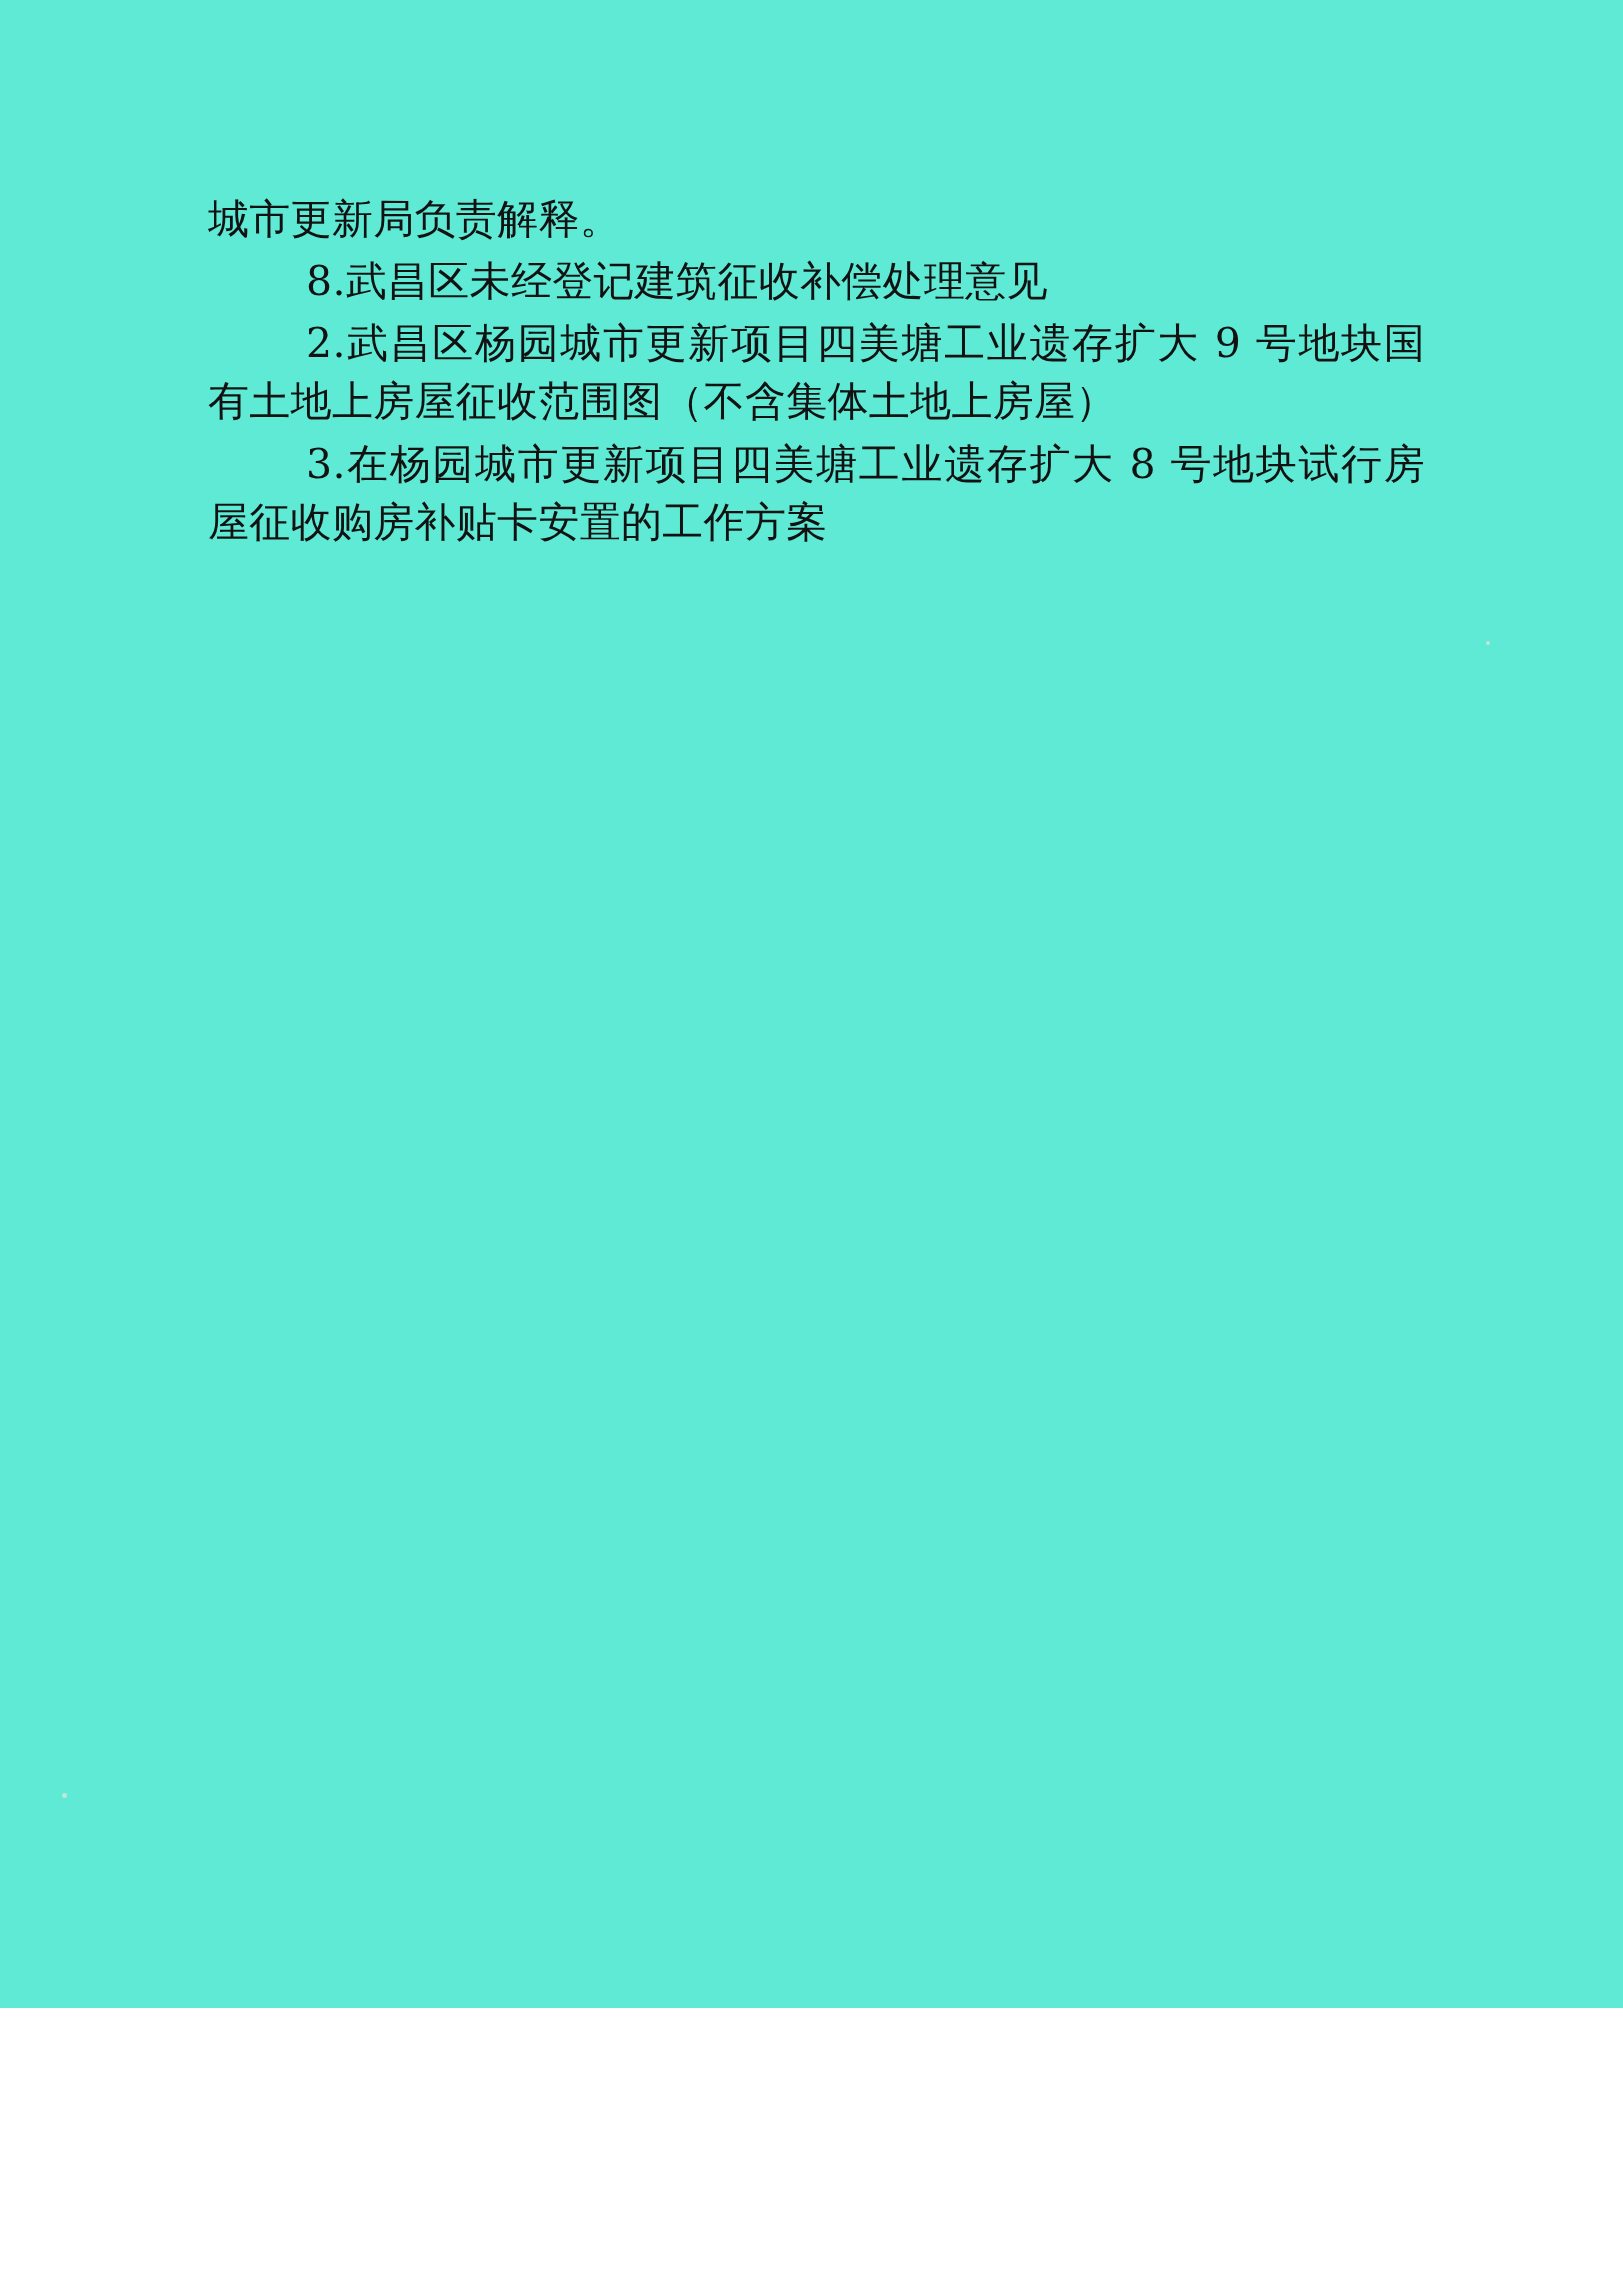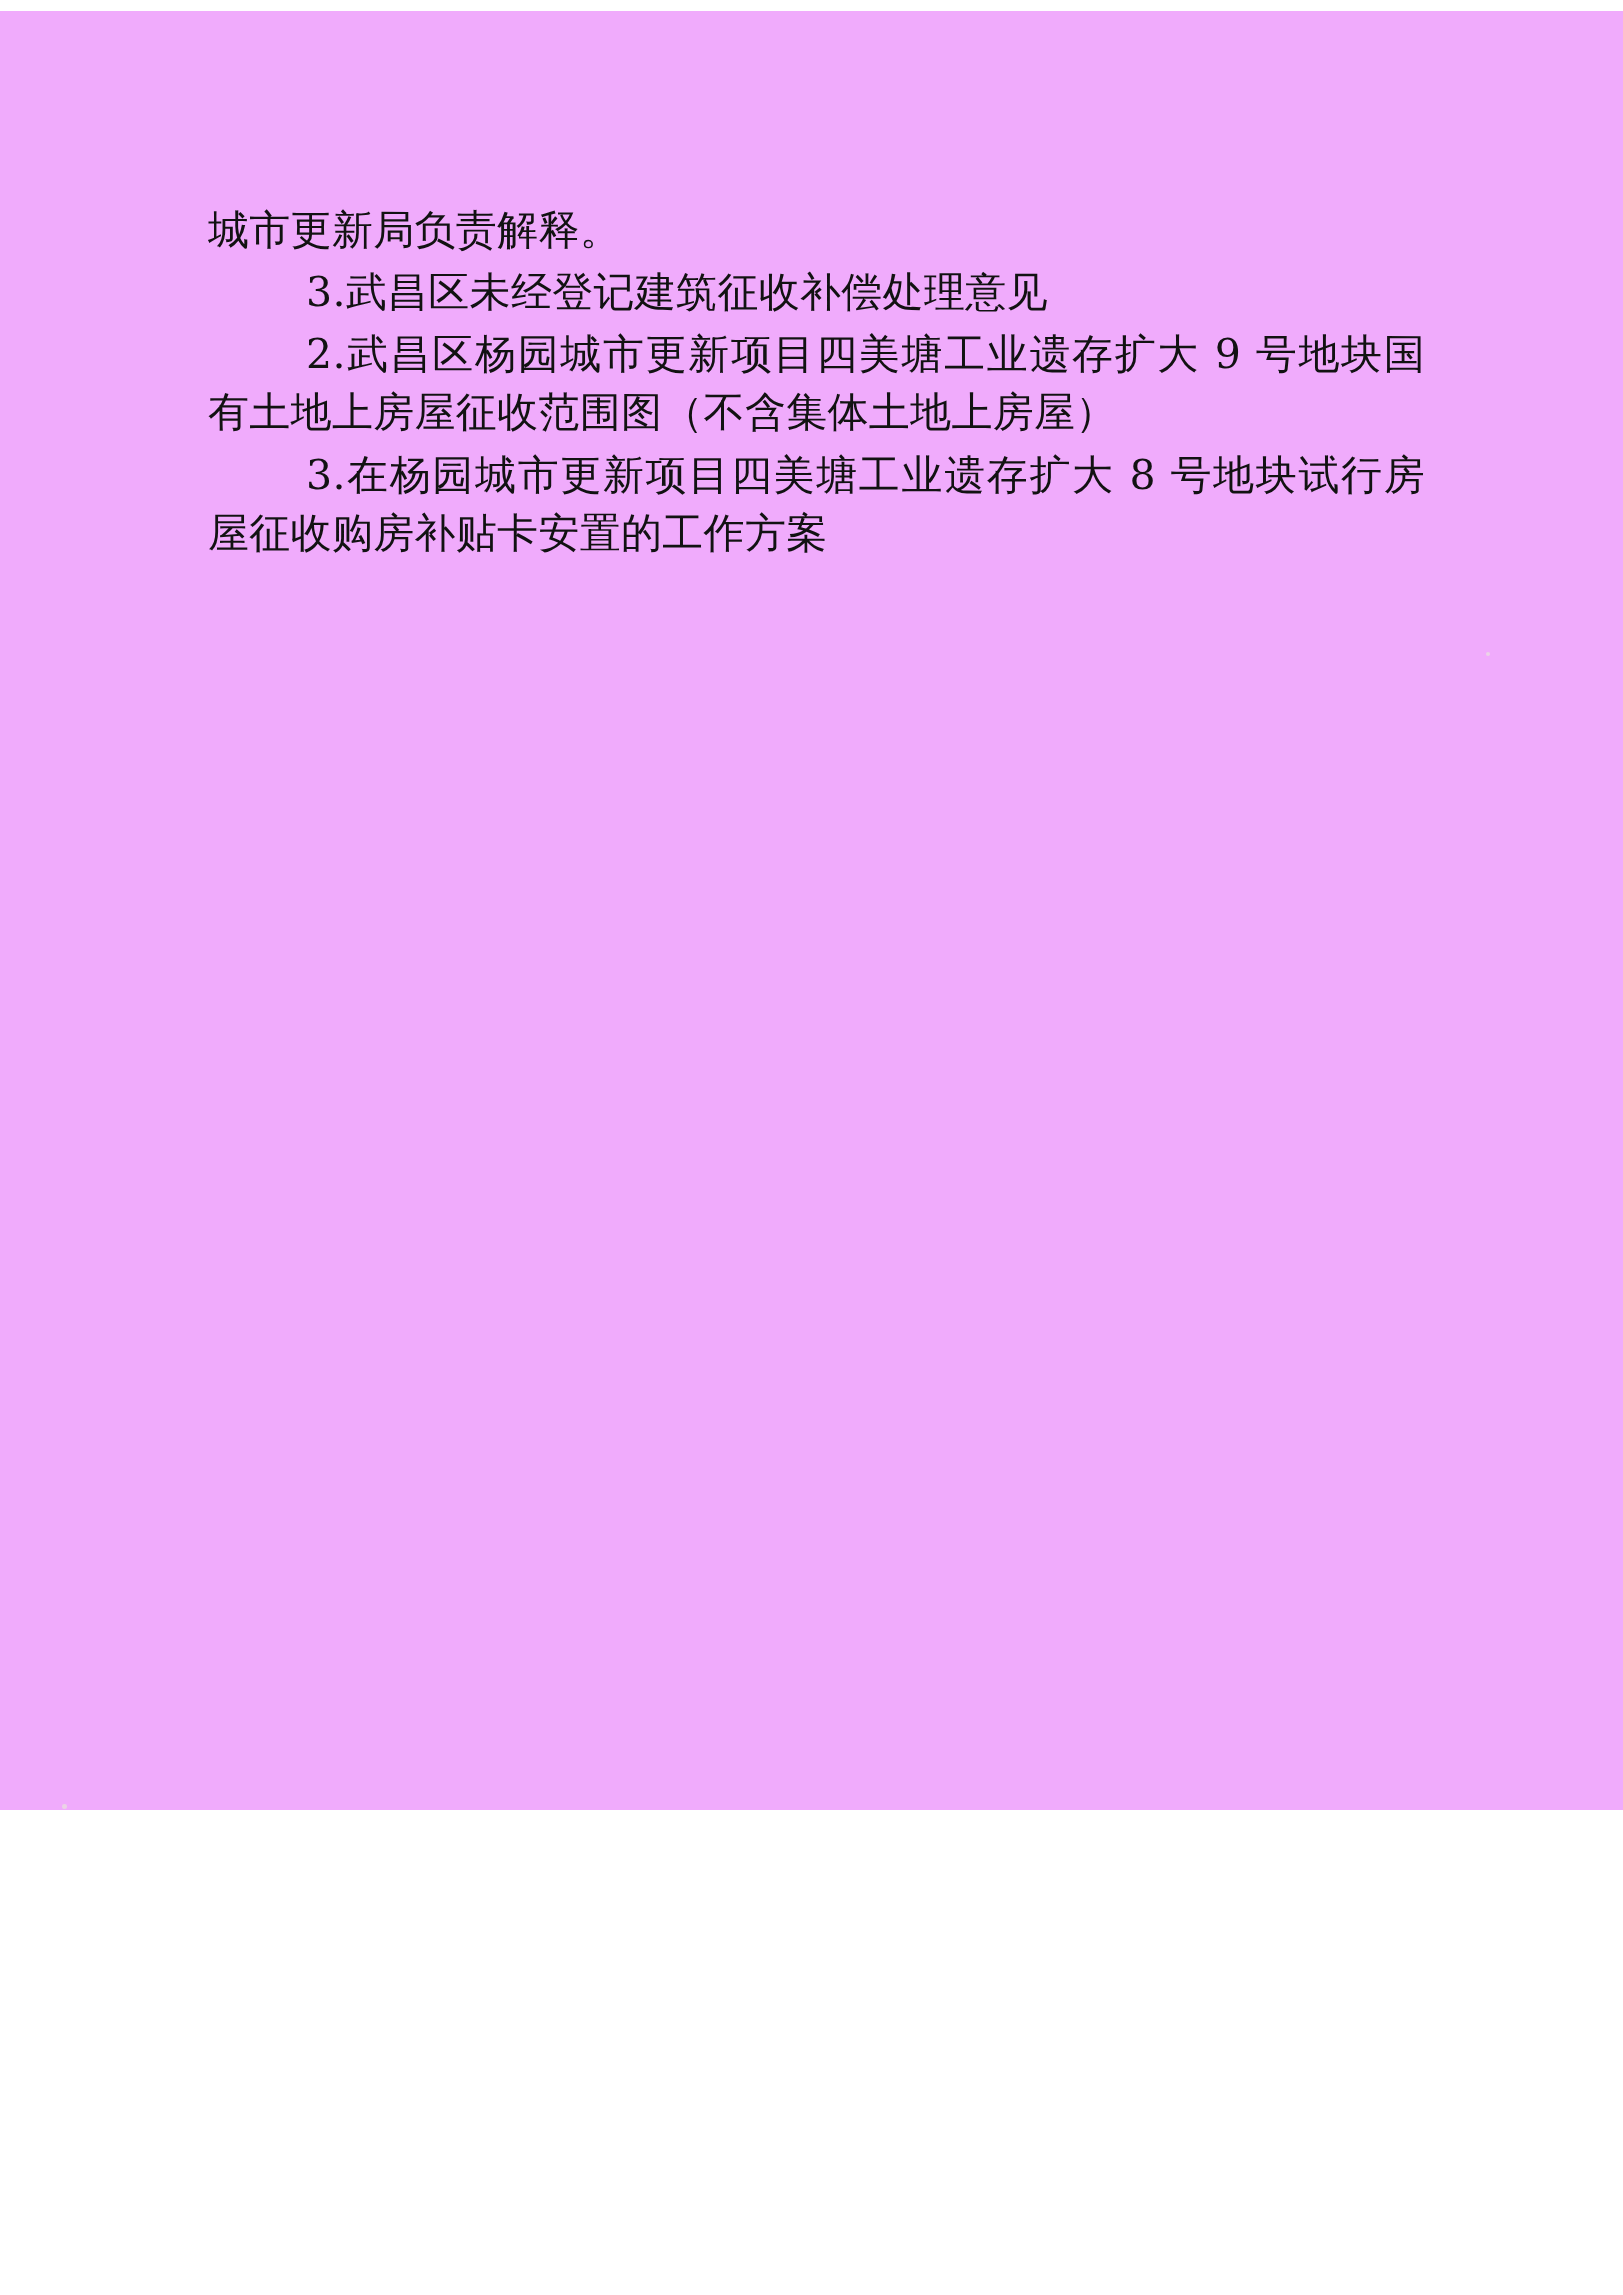--- a/index.html
+++ b/index.html
@@ -3,25 +3,24 @@
 <meta charset="utf-8">
 <style>
   html, body {
     margin: 0;
     padding: 0;
     background: #ffffff;
   }
   .page {
     position: relative;
     width: 1623px;
-    height: 1799px;
-    background: #f0abfc;
+    height: 2008px;
+    background: #5eead4;
     box-sizing: border-box;
     overflow: hidden;
-    margin-top: 11px;
   }
   .content {
     position: absolute;
     left: 208px;
     top: 190px;
     width: 1217px;
   }
   .para {
     font-family: "DejaVu Serif", serif;
     font-size: 41px;
@@ -53,21 +52,21 @@
     opacity: 0.7;
   }
 </style>
 </head>
 <body>
 
 <div class="page">
 
   <div class="content">
     <p class="para">城市更新局负责解释。</p>
-    <p class="para indent">3.武昌区未经登记建筑征收补偿处理意见</p>
+    <p class="para indent">8.武昌区未经登记建筑征收补偿处理意见</p>
     <p class="para indent">2.武昌区杨园城市更新项目四美塘工业遗存扩大 9 号地块国有土地上房屋征收范围图（不含集体土地上房屋）</p>
     <p class="para indent">3.在杨园城市更新项目四美塘工业遗存扩大 8 号地块试行房屋征收购房补贴卡安置的工作方案</p>
   </div>
 
   <div class="page-number">22</div>
 
   <div class="speck" style="left:62px; top:1793px; width:4.6px; height:4.6px;"></div>
   <div class="speck" style="left:308px; top:2049px; width:5.9px; height:3.9px;"></div>
   <div class="speck" style="left:1486px; top:641px; width:3.9px; height:3.9px;"></div>
 

